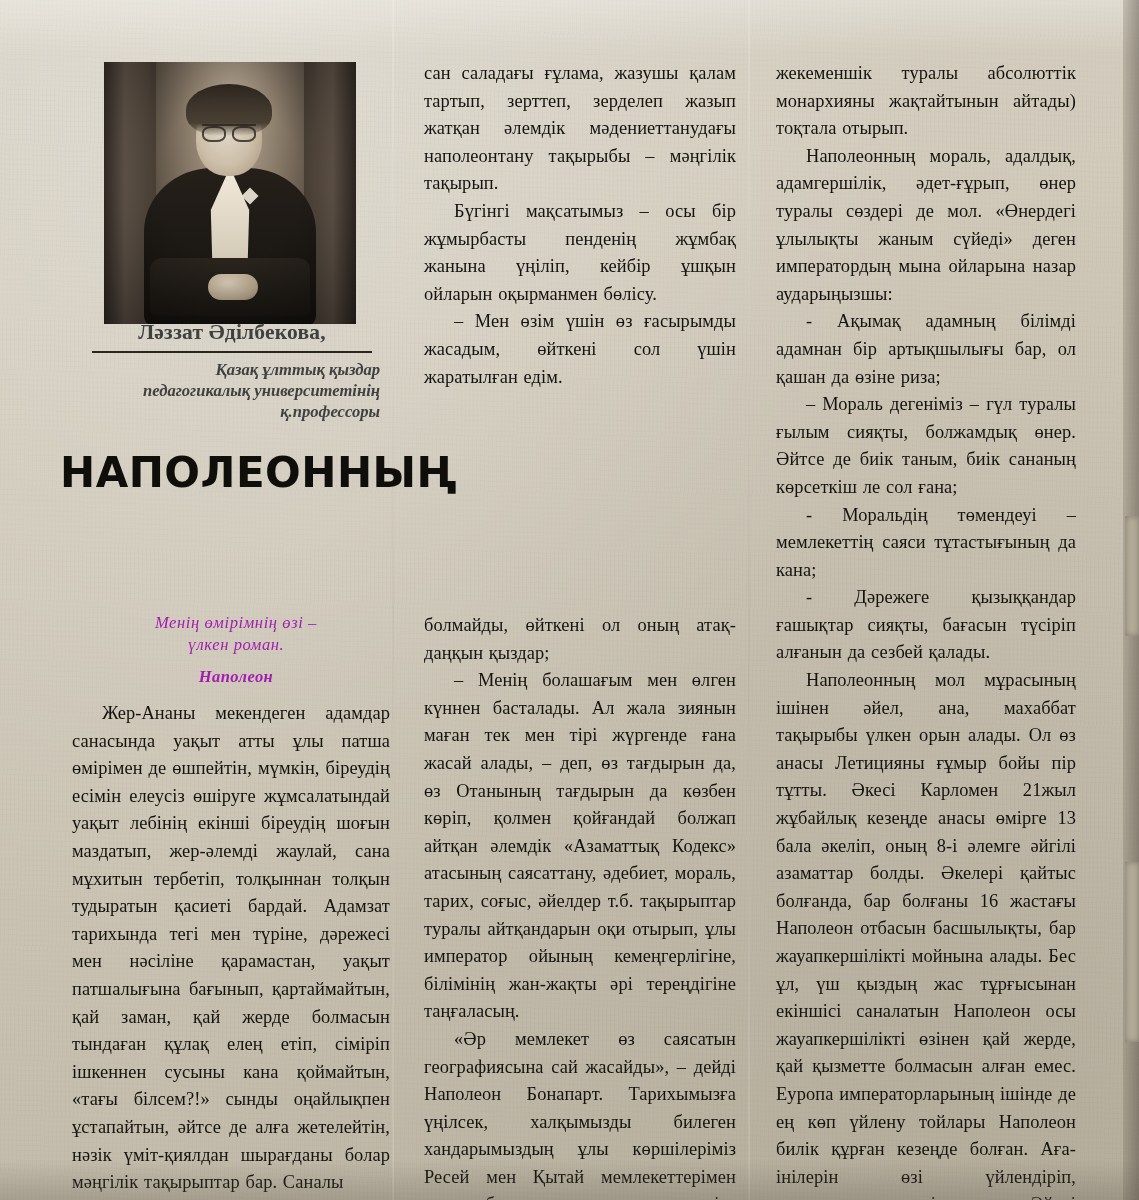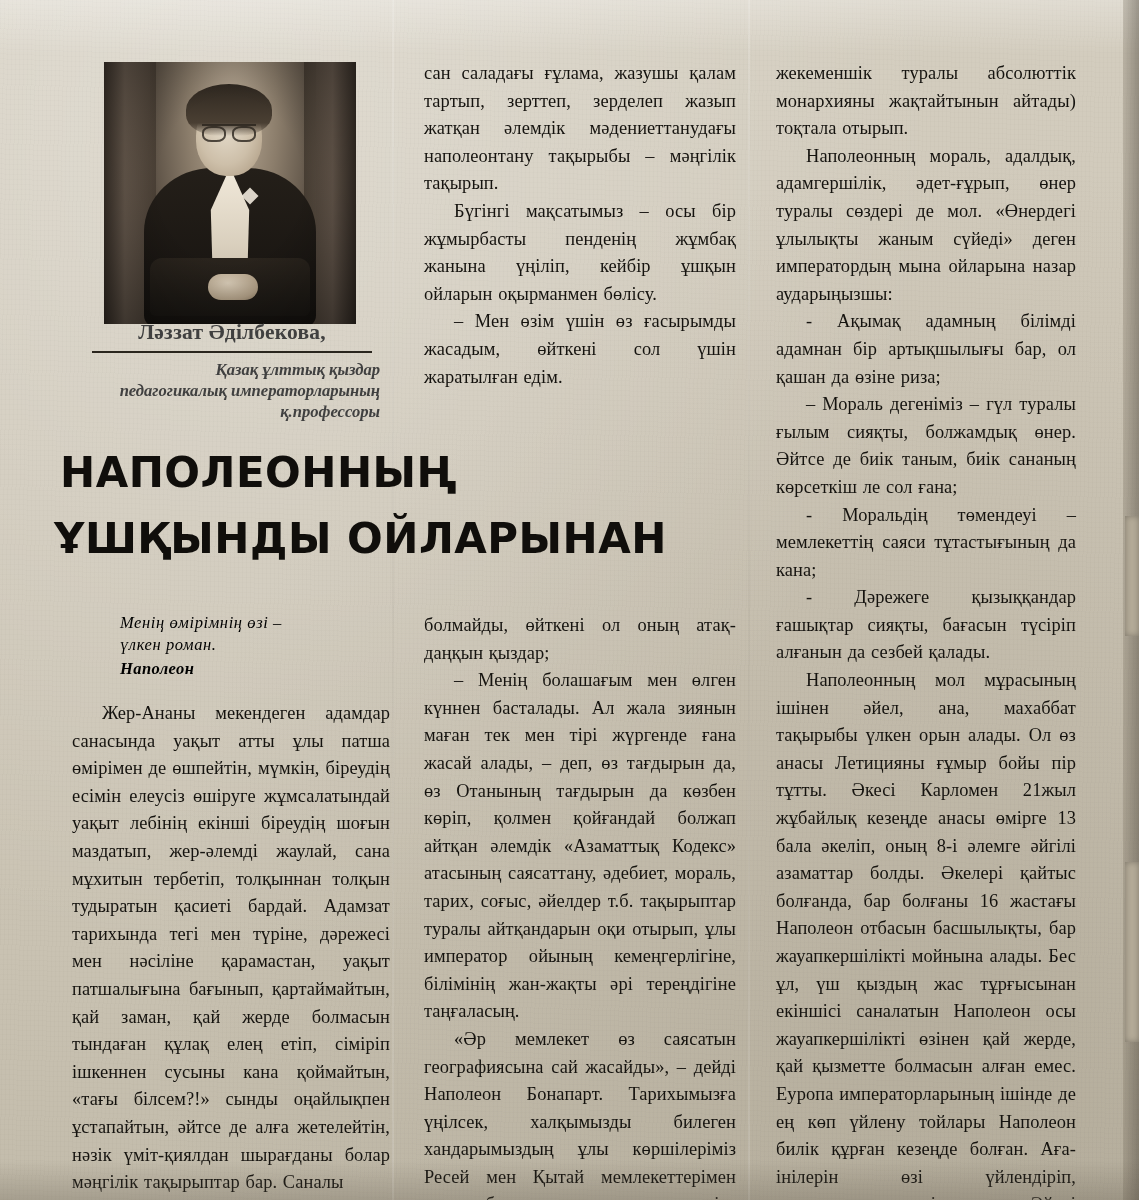--- a/index.html
+++ b/index.html
@@ -204,31 +204,32 @@
     text-transform: uppercase;
   }
   .headline .l2 { white-space: nowrap; margin-left: -6px; }
 
   
   .epigraph {
     position: absolute;
     left: 120px;
     top: 612px;
     width: 232px;
-    text-align: left;
+    text-align: center;
     font-style: italic;
     font-size: 16.5px;
     line-height: 22px;
-    color: #000000;
+    color: #a21caf;
     letter-spacing: .6px;
   }
   .epigraph .src {
     font-weight: bold;
     letter-spacing: .4px;
     padding-top: 2px;
+    margin-top: 8px;
   }
 
   
   #col1 .body-start { position: absolute; top: 700px; left: 0; width: 318px; }
   #col2 .body-start { position: absolute; top: 60px; left: 0; width: 312px; }
   #col3 .body-start { position: absolute; top: 60px; left: 0; width: 300px; }
   #col2 .body-lower { position: absolute; top: 612px; left: 0; width: 312px; }
 
   
   .edge-strip {
@@ -296,28 +297,27 @@
       <div class="glasses"></div>
       <div class="vignette"></div>
     </div>
   </div>
 
   <div class="byline">
     <div class="name">Ләззат Әділбекова,</div>
     <div class="rule"></div>
     <div class="affil">
       <div>Қазақ ұлттық қыздар</div>
-      <div>педагогикалық императорларының</div>
+      <div>педагогикалық университетінің</div>
       <div>қ.профессоры</div>
     </div>
   </div>
 
   <div class="headline">
     <div class="l1">НАПОЛЕОННЫҢ</div>
-    <div class="l2">ҰШҚЫНДЫ ОЙЛАРЫНАН</div>
   </div>
 
   <div class="epigraph">
     <div>Менің өмірімнің өзі –</div>
     <div>үлкен роман.</div>
     <div class="src">Наполеон</div>
   </div>
 
   <div class="col" id="col1">
     <div class="body-start">

